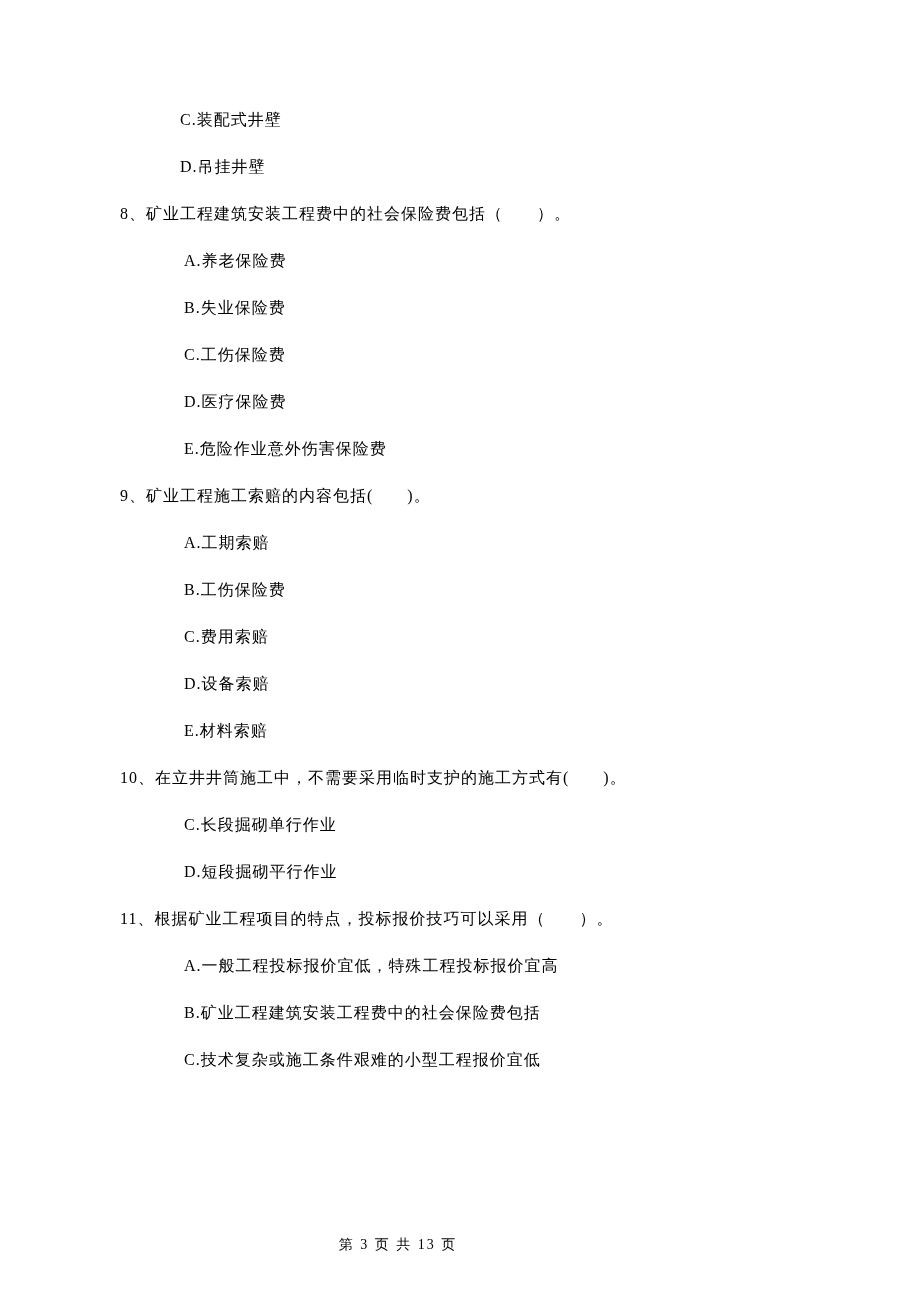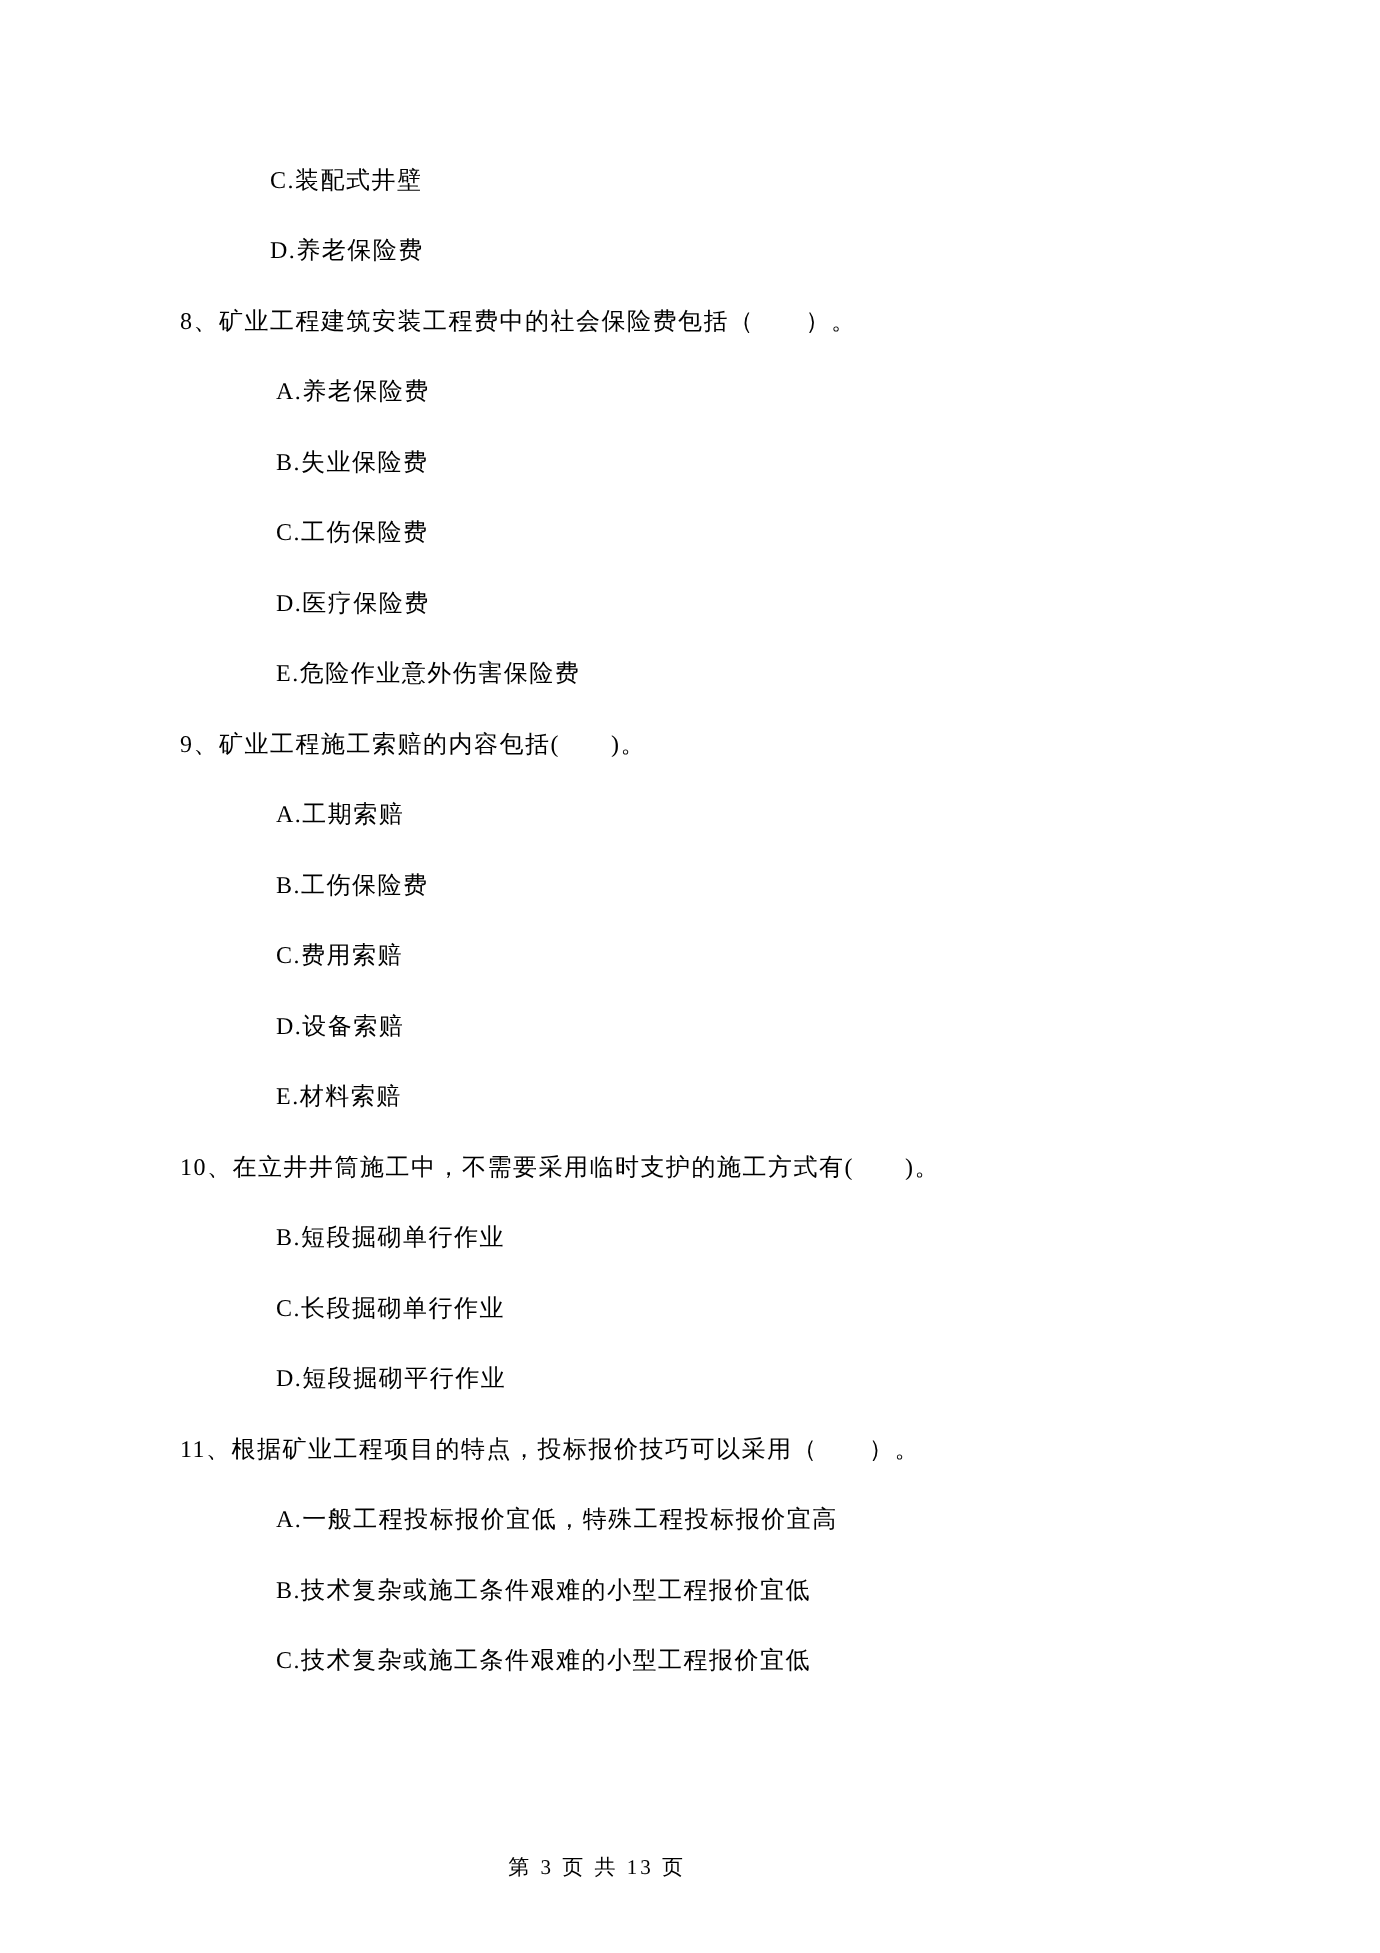--- a/index.html
+++ b/index.html
@@ -38,21 +38,21 @@
     letter-spacing: 2px;
   }
 </style>
 </head>
 <body>
 
 <div class="page">
 
   <div>
     <div class="option-line">C.装配式井壁</div>
-    <div class="option-line">D.养老保险费</div>
+    <div class="option-line">D.吊挂井壁</div>
   </div>
 
   <div>
     <div class="question-line">
       <span>8、</span><span>矿业工程建筑安装工程费中的社会保险费包括（　　）。</span>
     </div>
     <div class="question-options">
       <div class="option-line">A.养老保险费</div>
       <div class="option-line">B.失业保险费</div>
       <div class="option-line">C.工伤保险费</div>
@@ -72,32 +72,31 @@
       <div class="option-line">D.设备索赔</div>
       <div class="option-line">E.材料索赔</div>
     </div>
   </div>
 
   <div>
     <div class="question-line">
       <span>10、</span><span>在立井井筒施工中，不需要采用临时支护的施工方式有(　　)。</span>
     </div>
     <div class="question-options">
-      <div class="option-line">B.短段掘砌单行作业</div>
       <div class="option-line">C.长段掘砌单行作业</div>
       <div class="option-line">D.短段掘砌平行作业</div>
     </div>
   </div>
 
   <div>
     <div class="question-line">
       <span>11、</span><span>根据矿业工程项目的特点，投标报价技巧可以采用（　　）。</span>
     </div>
     <div class="question-options">
       <div class="option-line">A.一般工程投标报价宜低，特殊工程投标报价宜高</div>
-      <div class="option-line">B.技术复杂或施工条件艰难的小型工程报价宜低</div>
+      <div class="option-line">B.矿业工程建筑安装工程费中的社会保险费包括</div>
       <div class="option-line">C.技术复杂或施工条件艰难的小型工程报价宜低</div>
     </div>
   </div>
 
 </div>
 
 <div class="footer">第 3 页 共 13 页</div>
 
 </body></html>

